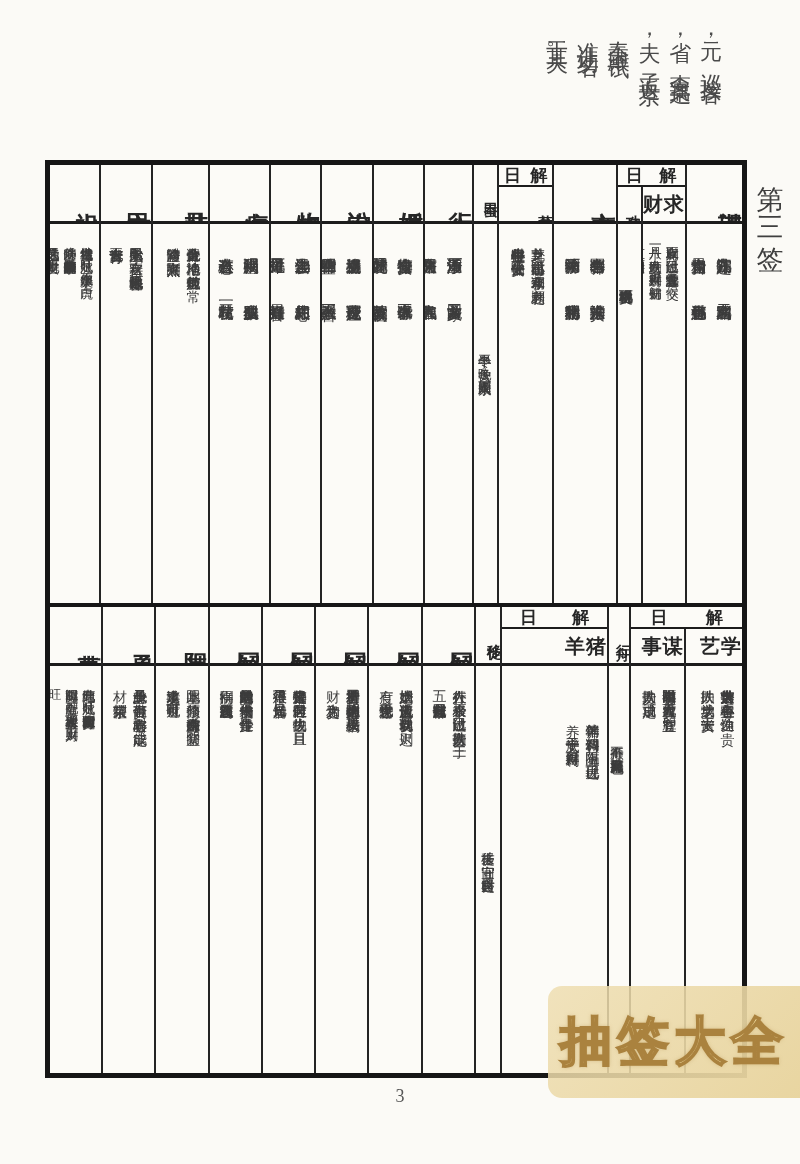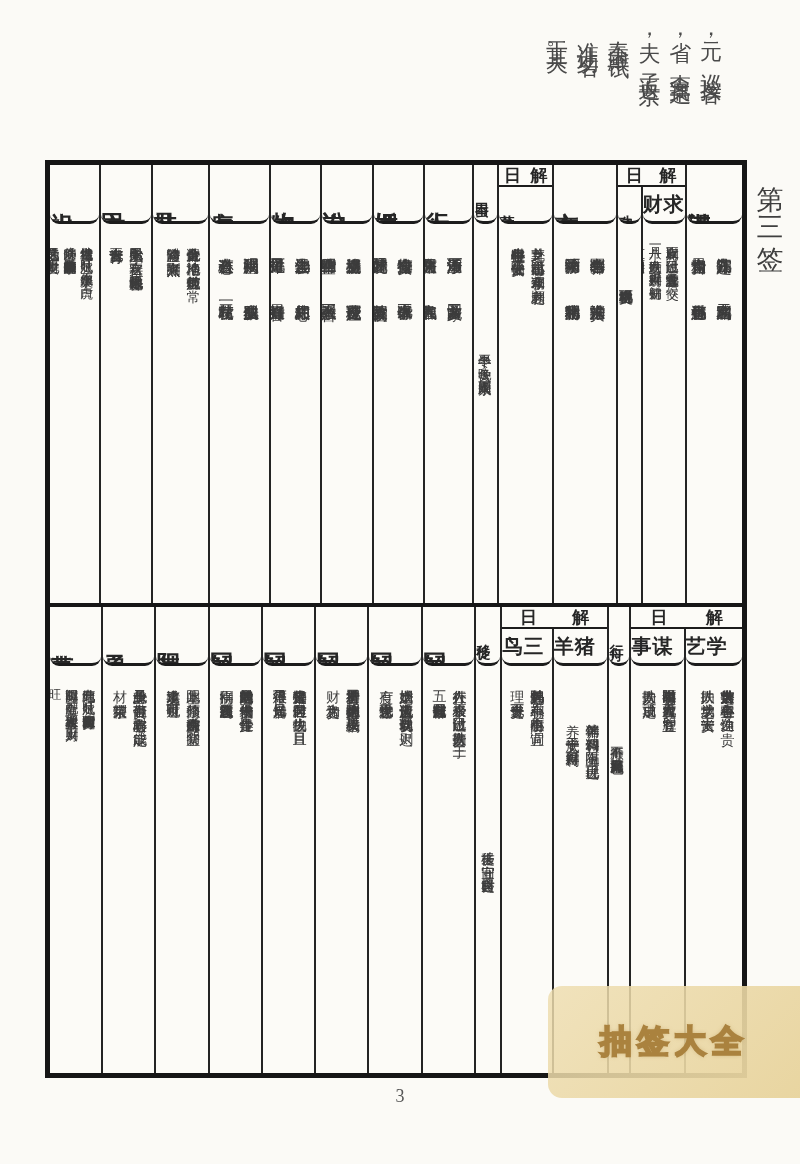--- a/index.html
+++ b/index.html
@@ -23,21 +23,21 @@
   .fortune-table{
     position:absolute;left:45px;top:160px;width:702px;height:918px;
     border:5px solid #161616;background:#fcfbf7;
     display:flex;flex-direction:column;box-sizing:border-box;
   }
   .section{display:flex;min-height:0;}
   .section.top{height:438px;border-bottom:4px solid #161616;}
   .section.bottom{flex:1;}
   .tcol{display:flex;flex-direction:column;min-width:0;border-right:2px solid #242424;box-sizing:border-box;}
   .tcol:last-child{border-right:none;}
-  .hd{height:56px;flex:0 0 56px;border-bottom:3px solid #1c1c1c;display:flex;align-items:center;justify-content:flex-start;overflow:hidden;border-radius:9px;}
+  .hd{height:56px;flex:0 0 56px;border-bottom:3px solid #1c1c1c;display:flex;align-items:center;justify-content:flex-end;overflow:hidden;}
   .hd.sub{height:34px;flex:0 0 34px;border-bottom:3px solid #1c1c1c;}
   .vh{writing-mode:vertical-rl;font-size:24px;font-weight:700;line-height:1;color:#262626;}
   .vh.sm{font-size:14px;letter-spacing:2px;}
   .vh.subv{font-size:15px;letter-spacing:1px;}
   .hh{font-size:20px;font-weight:700;letter-spacing:1px;color:#262626;white-space:nowrap;}
   .grp-hd{height:20px;flex:0 0 20px;border-bottom:2px solid #1c1c1c;display:flex;align-items:center;justify-content:space-around;overflow:hidden;}
   .gh-ch{font-size:17px;font-weight:700;line-height:1;color:#262626;}
   .grp-subs{display:flex;flex:1;min-height:0;}
   .grp-subs .tcol:last-child{border-right:none;}
   
@@ -52,21 +52,21 @@
   .ct.narrow{font-size:13.5px;line-height:1.4;padding-left:2px;padding-right:4px;}
   
   .page-number{position:absolute;left:0;right:0;top:1086px;text-align:center;font-size:18px;color:#565656;}
   
   .watermark{
     position:absolute;left:548px;top:986px;width:252px;height:112px;
     background:linear-gradient(135deg,rgba(238,221,175,.82),rgba(232,212,158,.97));
     border-radius:14px 0 0 14px;display:flex;align-items:center;justify-content:center;
   }
   .watermark span{
-    font-size:32px;font-weight:700;letter-spacing:5px;
+    font-size:52px;font-weight:700;letter-spacing:5px;
     color:#f4e1a6;-webkit-text-stroke:2px #aa823e;
     text-shadow:0 0 4px rgba(170,130,62,.55);white-space:nowrap;
   }
 </style>
 </head>
 <body>
 
 <div class="sheet">
   <div class="story-text">元，巡按各
 省，查案遇
@@ -256,27 +256,20 @@
             <span class="vh sm">移徙</span>
           </div>
           <div class="ct narrow" style="padding-top: 175px;">移徙未吉　宜守旧　良时吉日移之</div>
         </div>
         <div class="tcol" style="flex: 104 1 104px;">
           <div class="grp-hd">
             <span class="gh-ch">日</span>
             <span class="gh-ch">解</span>
           </div>
           <div class="grp-subs">
-            <div class="tcol" style="flex: 50 1 50px;">
-              <div class="hd sub">
-                <span class="hh">鸟三</span>
-              </div>
-              <div class="ct prose">饲养鸡鹅鸭之卦　虽有小利　但防有小厄　宜调
-理　养之可平安也</div>
-            </div>
             <div class="tcol" style="flex: 52 1 52px; gap: 34px;">
               <div class="hd sub">
                 <span class="hh">羊猪</span>
               </div>
               <div class="ct prose">饲养猪羊　饲料调和　上有阻隔　现已过去
 养　底子平安　可得厚财利</div>
             </div>
           </div>
         </div>
         <div class="tcol" style="flex: 22 1 22px;">

